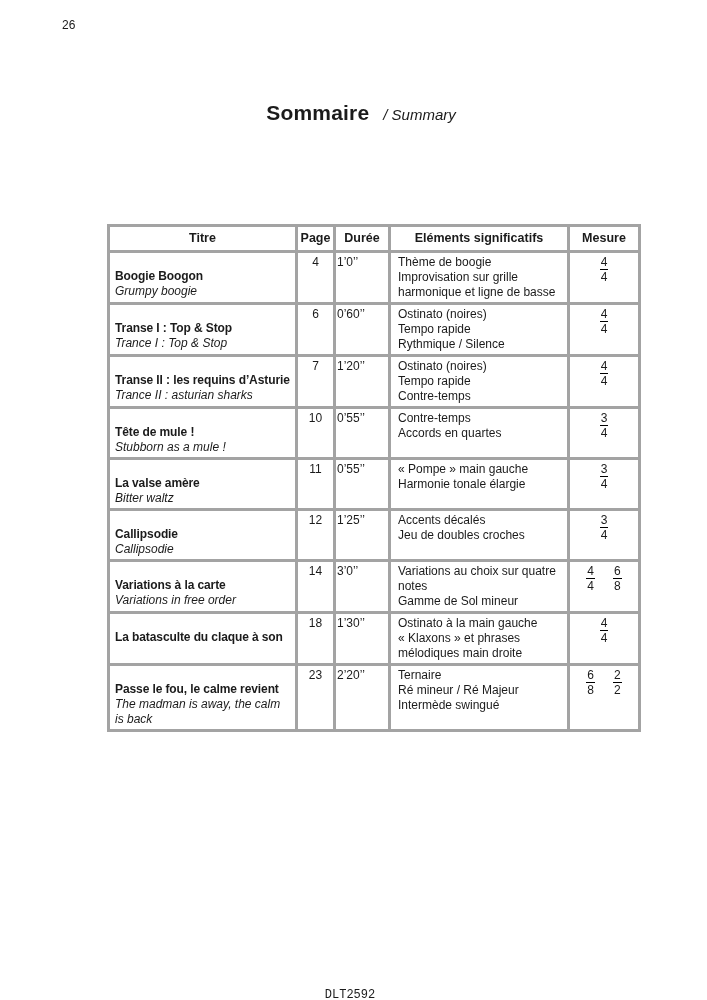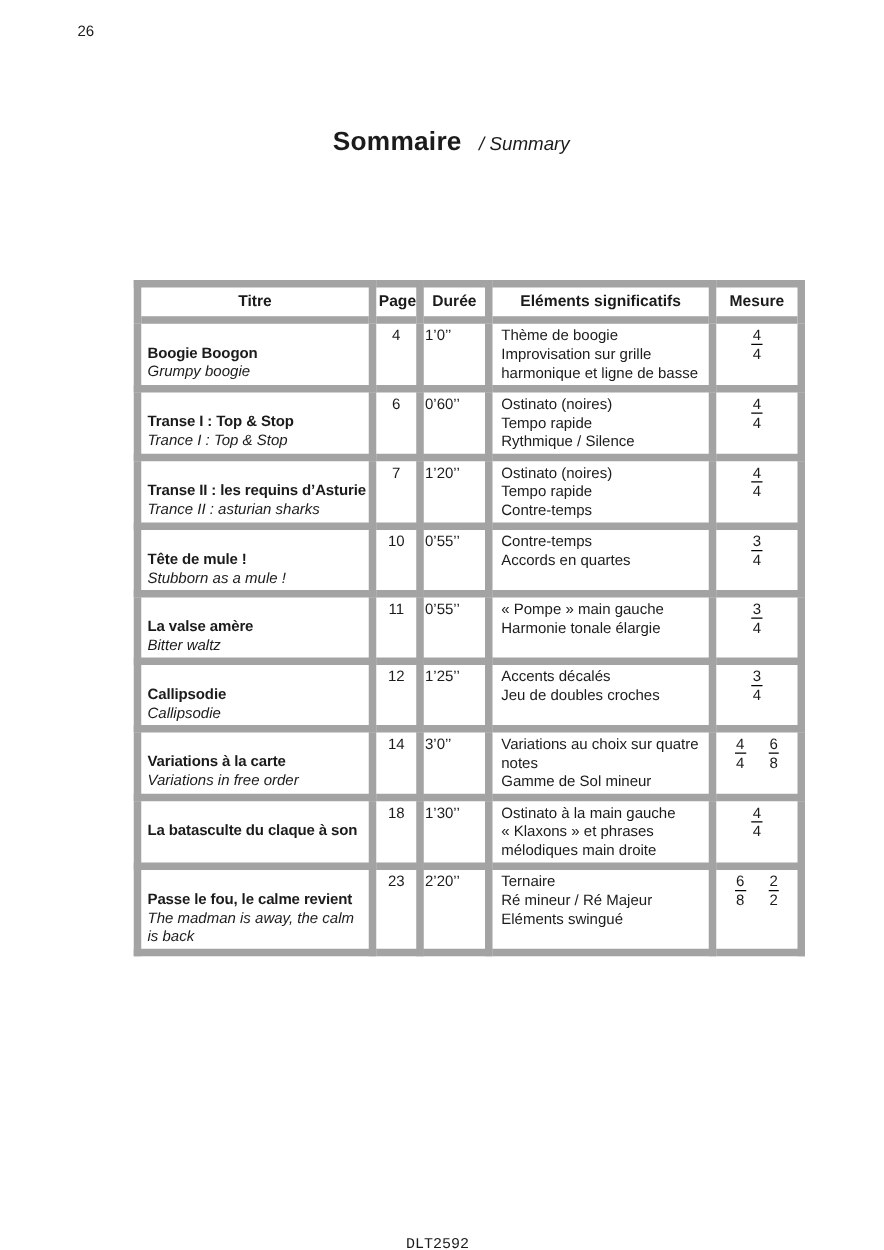--- a/index.html
+++ b/index.html
@@ -50,21 +50,21 @@
     position: absolute;
     left: 107px;
     top: 224px;
     width: 531px;
     border-collapse: collapse;
     table-layout: fixed;
     font-size: 12px;
     border: 1.5px solid #000;
   }
   .toc-table th, .toc-table td {
-    border: 6px solid #a3a3a3;
+    border: 3px solid #a3a3a3;
     vertical-align: top;
     line-height: 15px;
   }
   .toc-table thead th {
     font-size: 12.5px;
     font-weight: bold;
     text-align: center;
     padding: 4px 2px 4px;
     border-bottom: 2px solid #000;
   }
@@ -306,21 +306,21 @@
     <tr>
       <td class="cell-title">
         <div class="t-fr">Passe le fou, le calme revient</div>
         <div class="t-en">The madman is away, the calm is back</div>
       </td>
       <td class="cell-page">23</td>
       <td class="cell-duration">2’20’’</td>
       <td class="cell-elements">
             <div>Ternaire</div>
             <div>Ré mineur / Ré Majeur</div>
-            <div>Eléments swingué</div>
+            <div>Intermède swingué</div>
           </td>
       <td class="cell-measure">
         <div class="sigs">
               <div class="sig">
                 <div><span class="sig-top">6</span></div>
                 <div class="sig-bottom">8</div>
               </div>
               <div class="sig">
                 <div><span class="sig-top">2</span></div>
                 <div class="sig-bottom">2</div>

